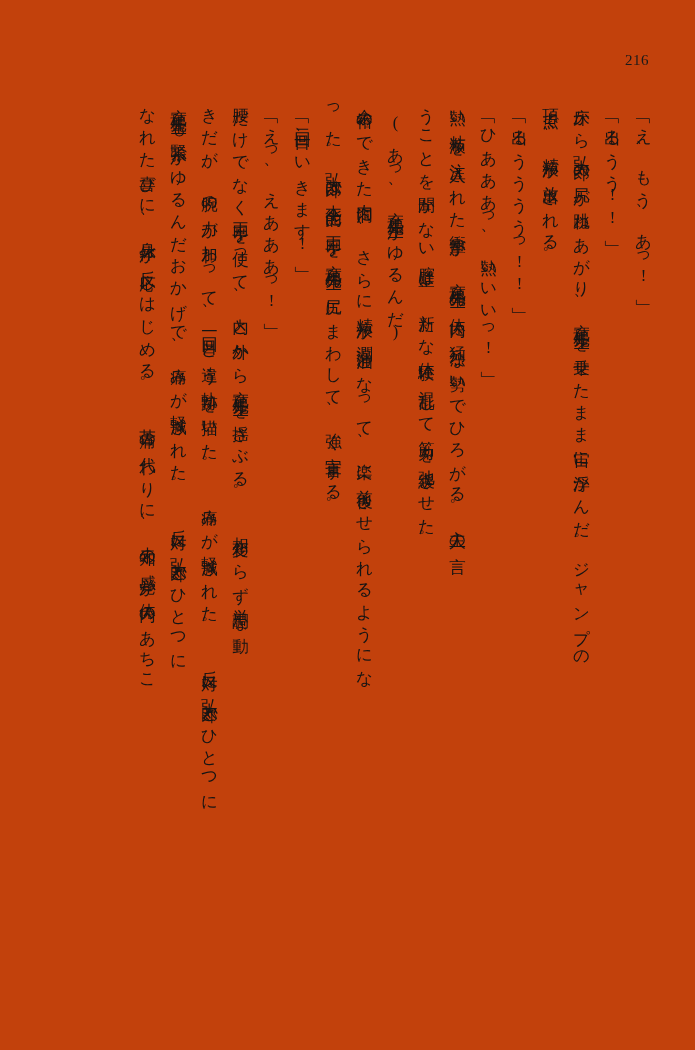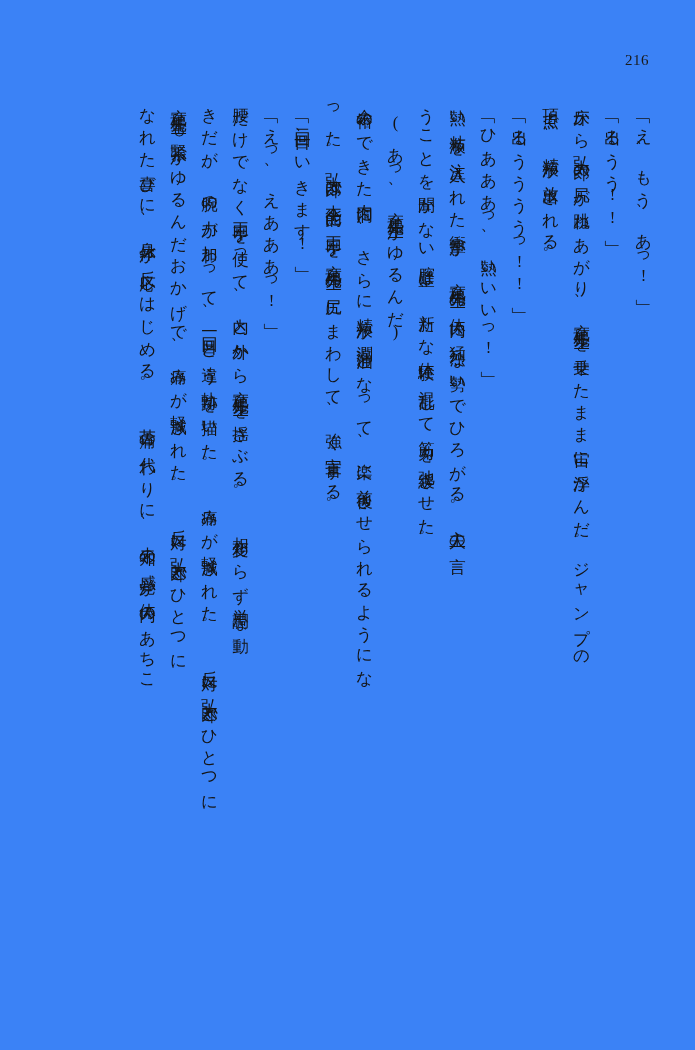--- a/index.html
+++ b/index.html
@@ -14,21 +14,21 @@
     color: #111111;
     overflow: hidden;
     position: relative;
   }
   .page {
     position: absolute;
     left: 0;
     top: 0;
     width: 695px;
     height: 1050px;
-    background: #3b82f6;
+    background: #c2410c;
     box-sizing: border-box;
   }
   .page-number {
     position: absolute;
     top: 52px;
     right: 46px;
     font-size: 15px;
     letter-spacing: 0.5px;
     color: #1a1a1a;
     font-family: "Liberation Serif", "DejaVu Serif", serif;

